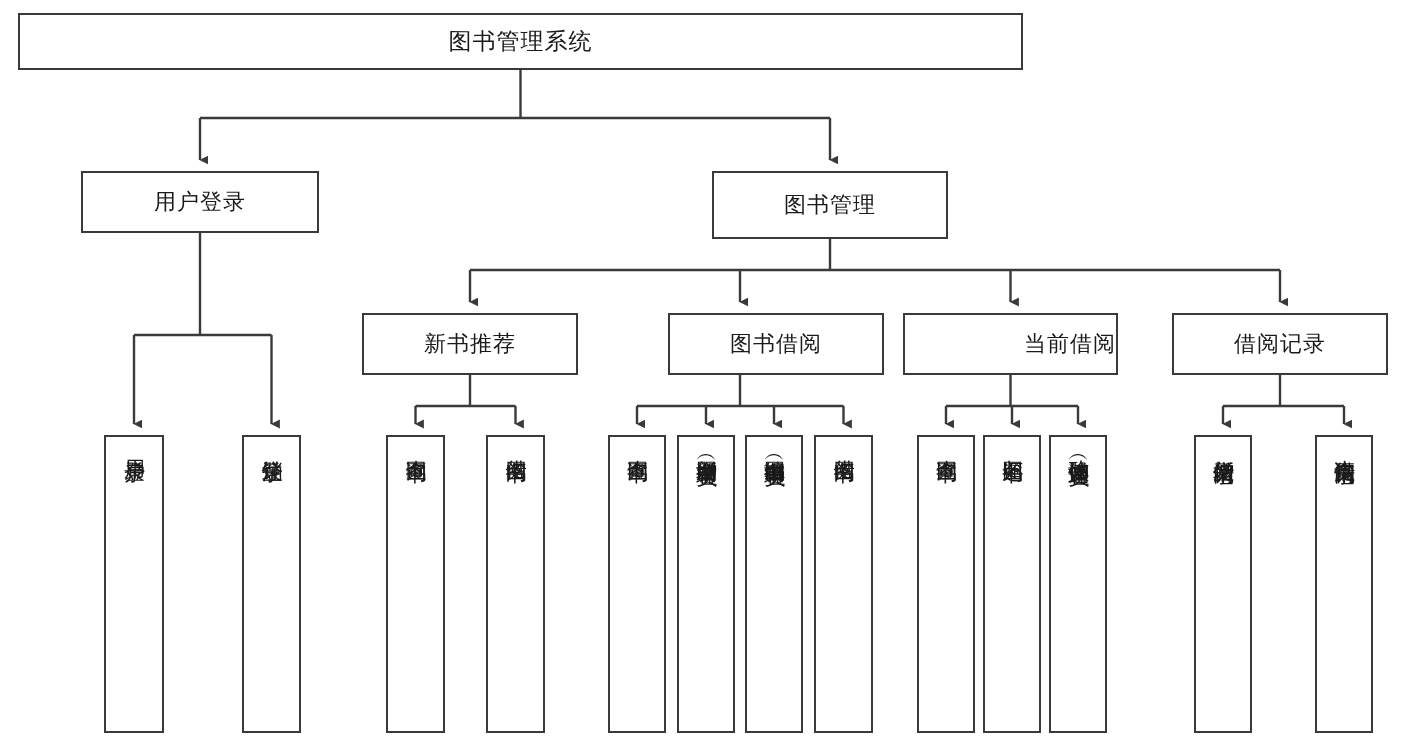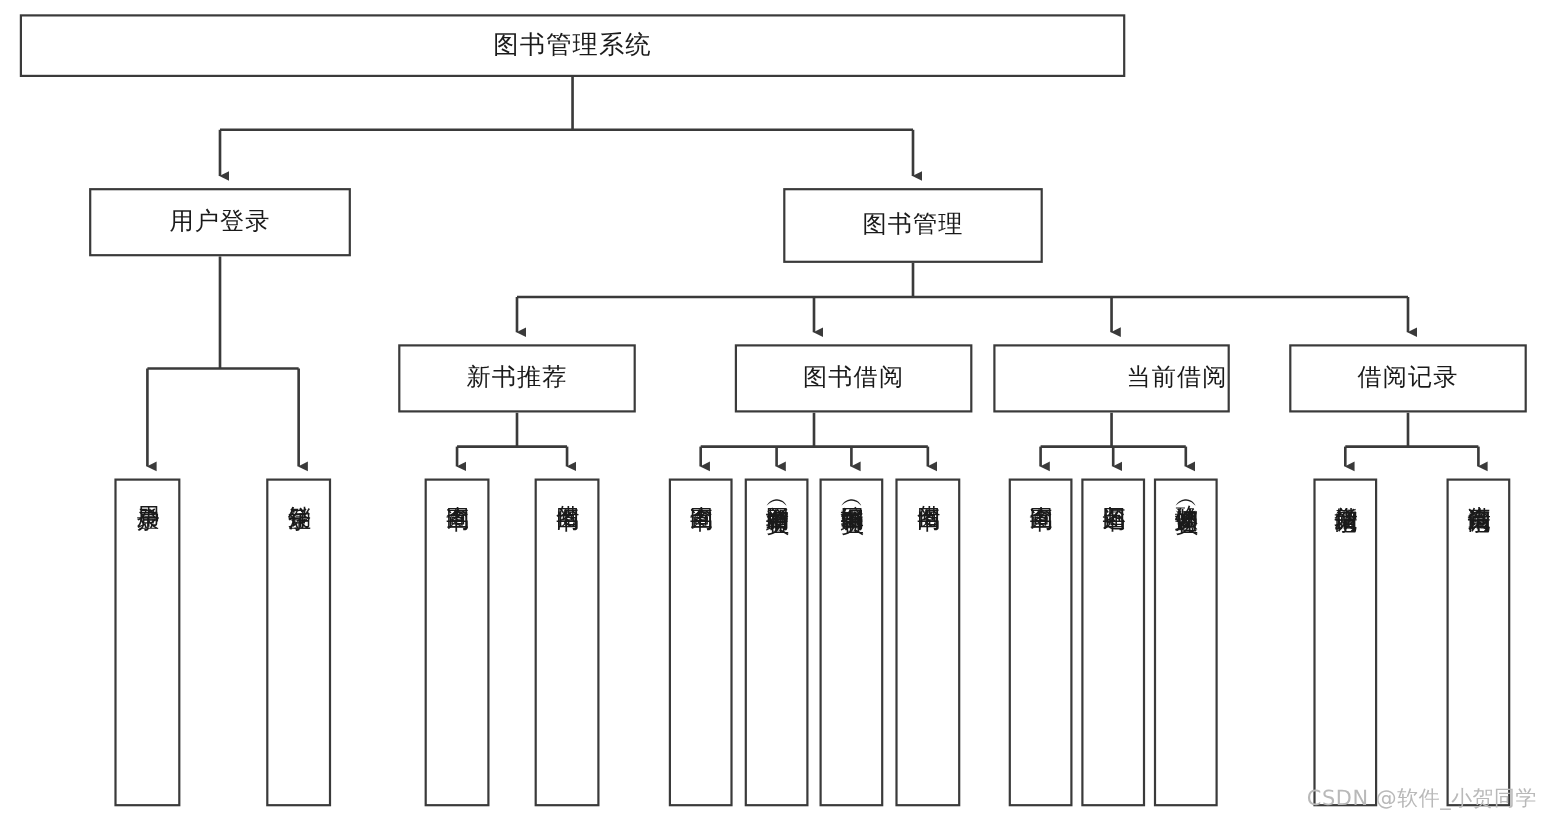--- a/index.html
+++ b/index.html
@@ -171,14 +171,13 @@
         <span class="vlabel">确认归还（管理员）</span>
       </div>
       <div class="node-box vertical" style="left: 1194px; top: 435px; width: 58px; height: 298px;">
         <span class="vlabel">新增借阅记录</span>
       </div>
       <div class="node-box vertical" style="left: 1315px; top: 435px; width: 58px; height: 298px;">
         <span class="vlabel">查询借阅记录</span>
       </div>
     </div>
 
-  <div class="watermark">CSDN @软件_小贺同学</div>
 </div>
 
 </body></html>

